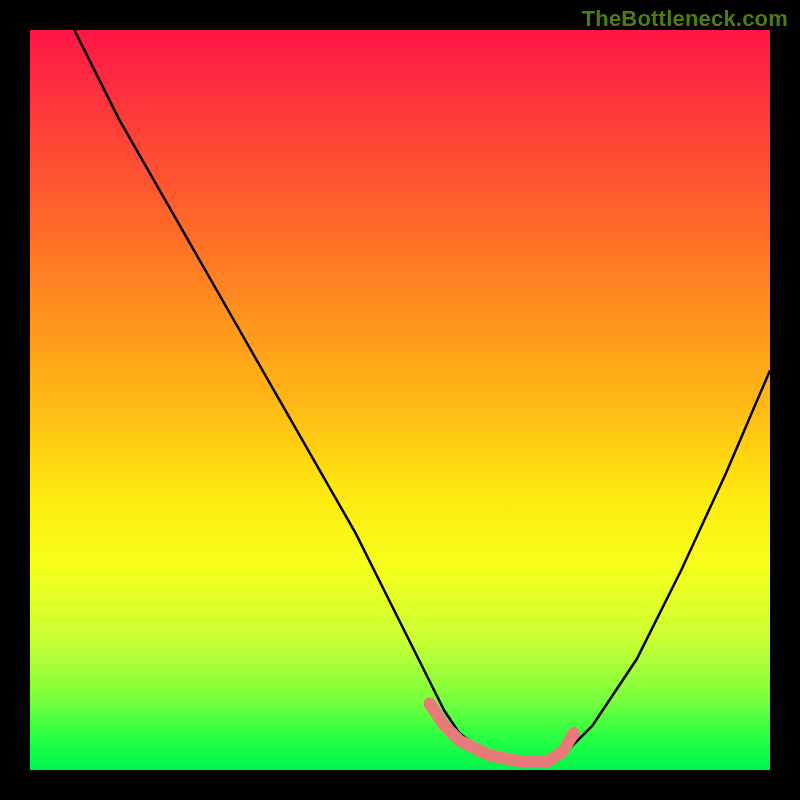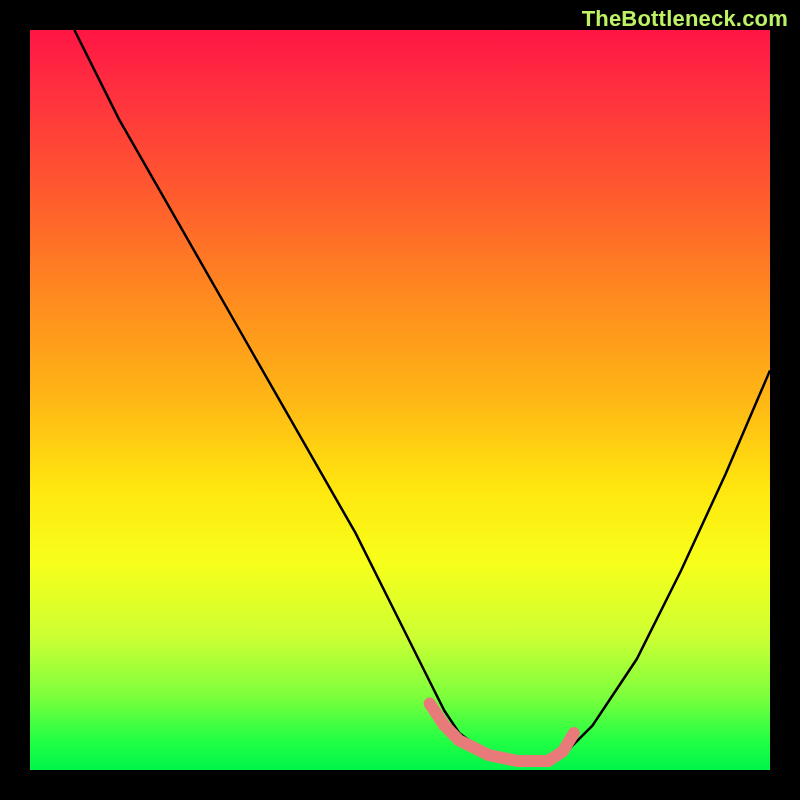--- a/index.html
+++ b/index.html
@@ -16,21 +16,21 @@
     width: 800px;
     height: 800px;
     background: #000;
   }
   .watermark {
     position: absolute;
     top: 6px;
     right: 12px;
     font-size: 22px;
     font-weight: 600;
-    color: #bef264;
+    color: #4d7c0f;
     letter-spacing: 0.2px;
     z-index: 3;
     user-select: none;
   }
   .plot {
     position: absolute;
     left: 30px;
     top: 30px;
     width: 740px;
     height: 740px;

